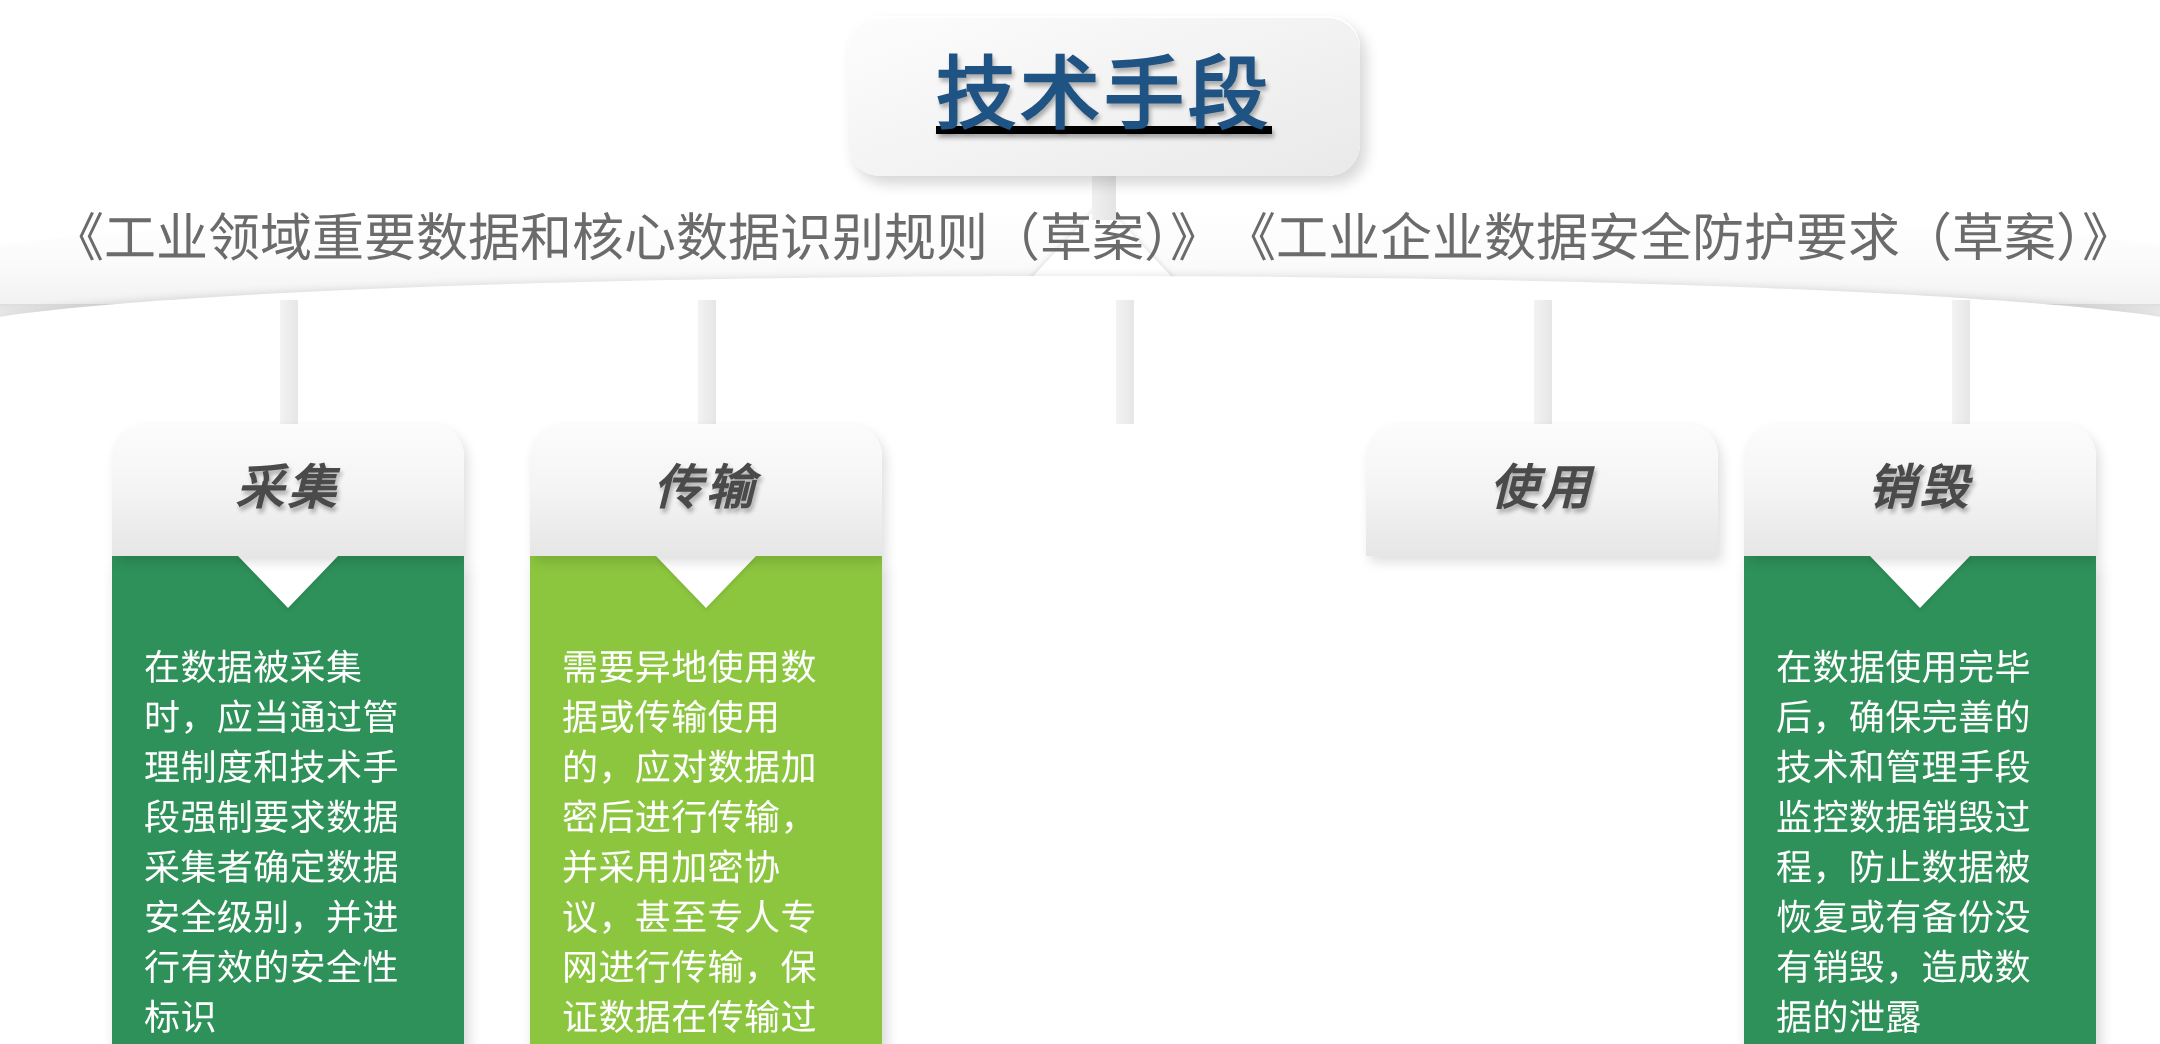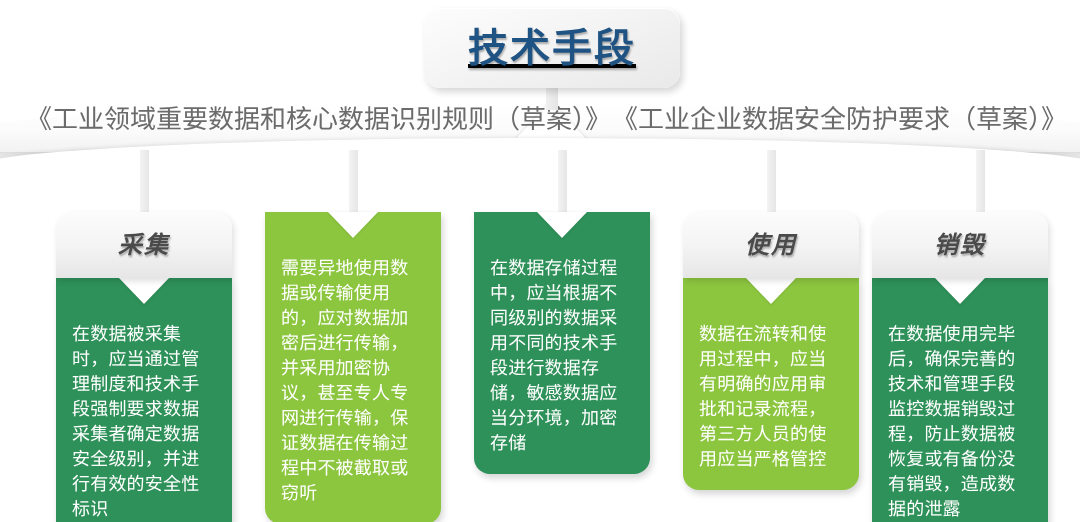--- a/index.html
+++ b/index.html
@@ -167,38 +167,33 @@
       <div class="card" style="left: 56px; top: 212px;">
         <div class="card-head">
           <div class="card-head-text">采集</div>
         </div>
         <div class="card-body" style="background: rgb(46, 145, 89); min-height: 205px;">
           <div class="notch"></div>
           <div class="card-text">在数据被采集时，应当通过管理制度和技术手段强制要求数据采集者确定数据安全级别，并进行有效的安全性标识</div>
         </div>
       </div>
       <div class="card" style="left: 265px; top: 212px;">
+        <div class="card-head">
+          <div class="card-head-text">传输</div>
+        </div>
         <div class="card-body" style="background: rgb(140, 198, 63); min-height: 230px;">
           <div class="notch"></div>
           <div class="card-text">需要异地使用数据或传输使用的，应对数据加密后进行传输，并采用加密协议，甚至专人专网进行传输，保证数据在传输过程中不被截取或窃听</div>
         </div>
       </div>
       <div class="card" style="left: 474px; top: 212px;">
-        <div class="card-body" style="background: rgb(46, 145, 89); min-height: 205px;">
-          <div class="notch"></div>
-          <div class="card-text">在数据存储过程中，应当根据不同级别的数据采用不同的技术手段进行数据存储，敏感数据应当分环境，加密存储</div>
-        </div>
       </div>
       <div class="card" style="left: 683px; top: 212px;">
         <div class="card-head">
           <div class="card-head-text">使用</div>
-        </div>
-        <div class="card-body" style="background: rgb(140, 198, 63); min-height: 205px;">
-          <div class="notch"></div>
-          <div class="card-text">数据在流转和使用过程中，应当有明确的应用审批和记录流程，第三方人员的使用应当严格管控</div>
         </div>
       </div>
       <div class="card" style="left: 872px; top: 212px;">
         <div class="card-head">
           <div class="card-head-text">销毁</div>
         </div>
         <div class="card-body" style="background: rgb(46, 145, 89); min-height: 230px;">
           <div class="notch"></div>
           <div class="card-text">在数据使用完毕后，确保完善的技术和管理手段监控数据销毁过程，防止数据被恢复或有备份没有销毁，造成数据的泄露</div>
         </div>

